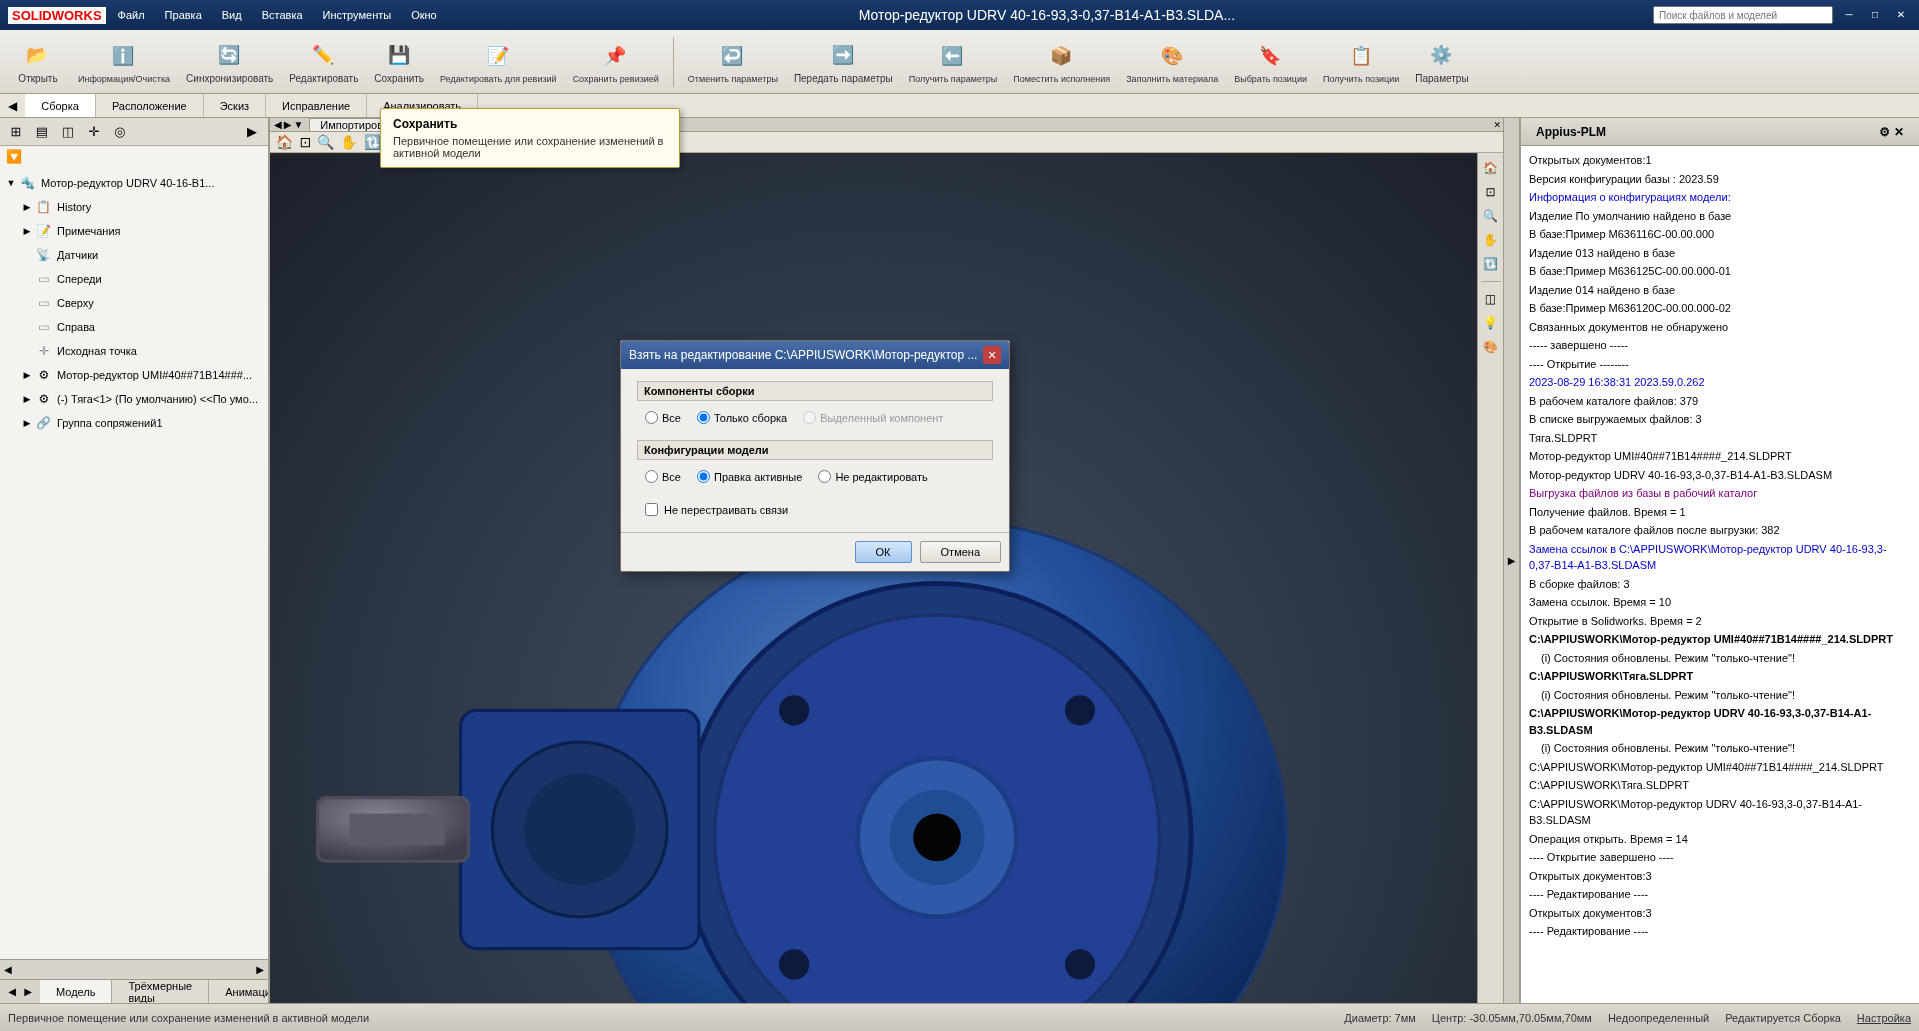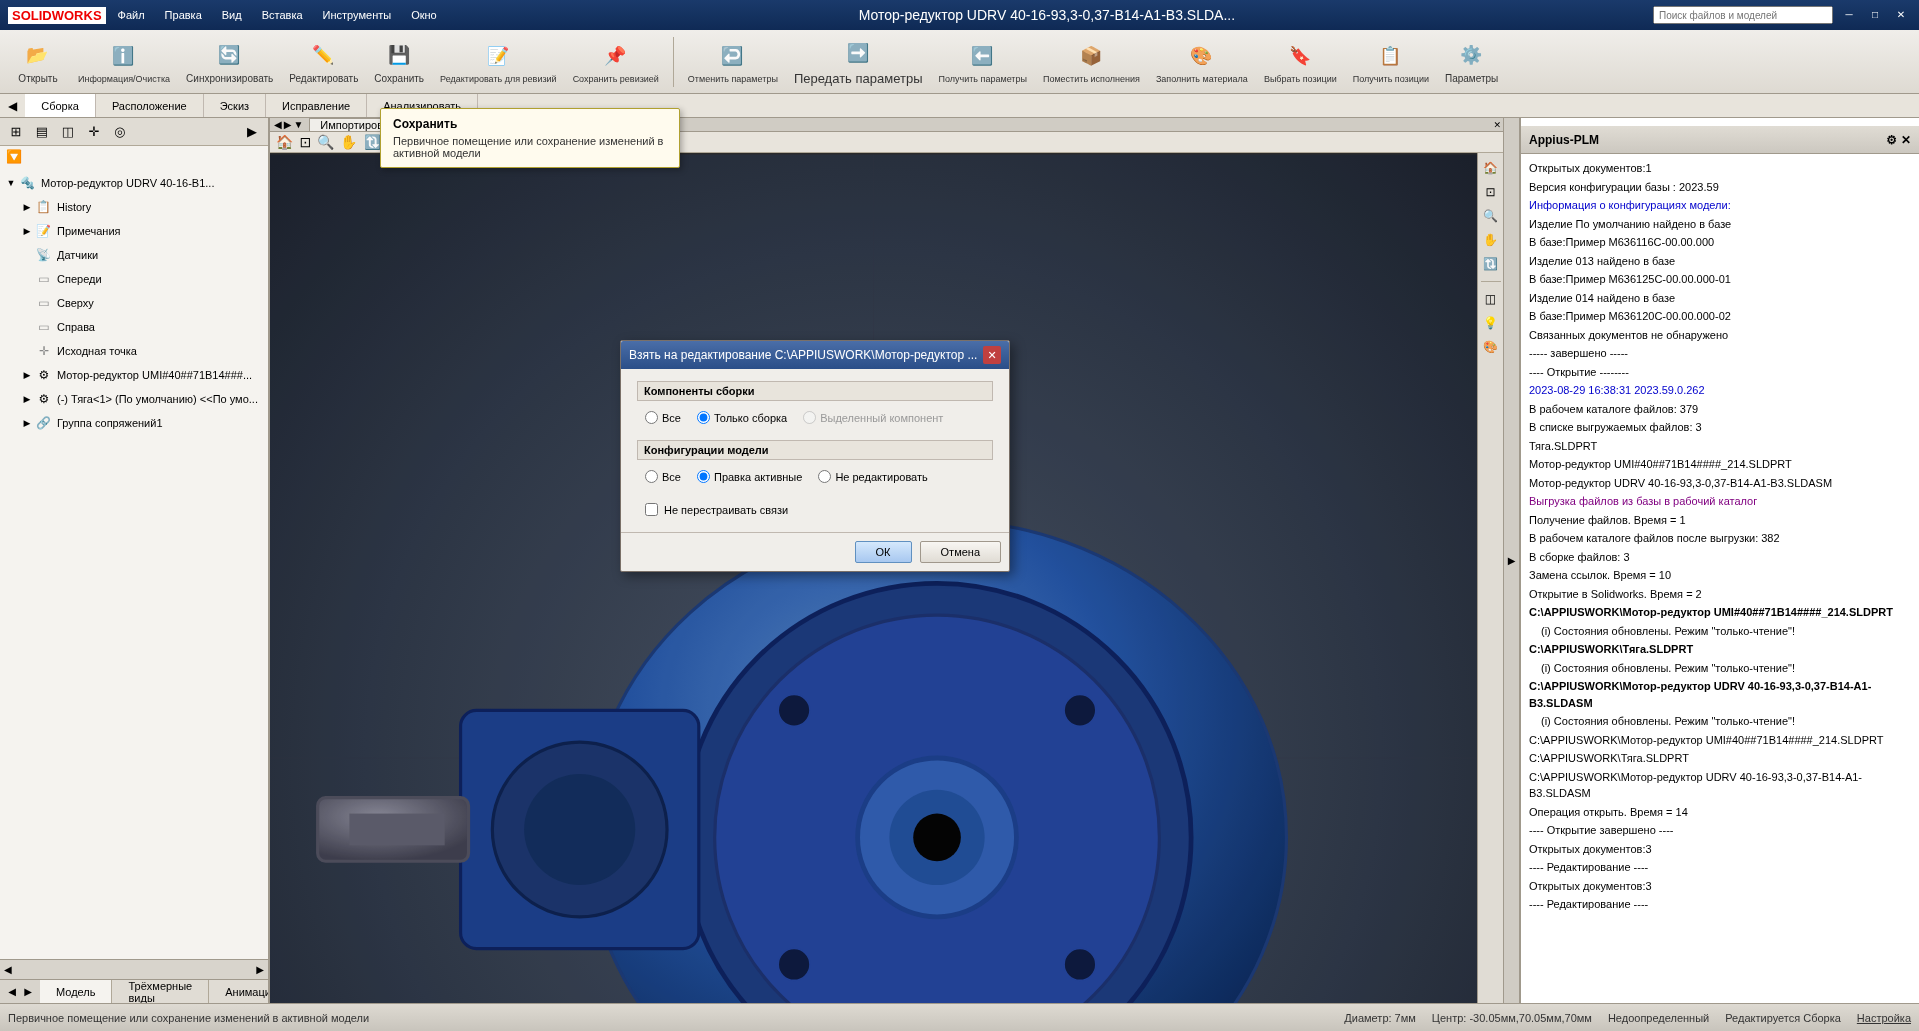--- a/index.html
+++ b/index.html
@@ -44,21 +44,21 @@
 
     
     .viewport { flex: 1; background: #2a2a2a; position: relative; overflow: hidden; }
 
     
     .right-toolbar { width: 26px; background: #e0dcd4; border-left: 1px solid #a0998c; display: flex; flex-direction: column; align-items: center; padding: 4px 0; gap: 2px; }
     .rt-btn { width: 22px; height: 22px; display: flex; align-items: center; justify-content: center; cursor: pointer; font-size: 12px; border-radius: 2px; }
 
     
     .appius-panel { width: 400px; background: #ffffff; border-left: 2px solid #a0998c; display: flex; flex-direction: column; }
-    .appius-header { height: 28px; background: linear-gradient(to bottom, #e0dcd4, #ccc8c0); border-bottom: 1px solid #a0998c; display: flex; align-items: center; justify-content: space-between; padding: 0 8px; font-size: 12px; font-weight: bold; margin-top: 8px; }
+    .appius-header { height: 28px; background: linear-gradient(to bottom, #e0dcd4, #ccc8c0); border-bottom: 1px solid #a0998c; display: flex; align-items: center; justify-content: space-between; padding: 0 15px; font-size: 12px; font-weight: bold; }
     .appius-header-icons { display: flex; gap: 4px; }
     .appius-content { flex: 1; overflow-y: auto; padding: 6px 8px; font-size: 11px; line-height: 1.5; }
     .appius-content .line { margin-bottom: 2px; }
     .appius-content .line.bold { font-weight: bold; }
     .appius-content .line.blue { color: #0000cc; cursor: pointer; }
     .appius-content .line.purple { color: #800080; }
     .appius-content .line.indent { padding-left: 12px; }
     .appius-panel-expand { width: 16px; background: #d0ccc4; border-left: 1px solid #a0998c; display: flex; flex-direction: column; align-items: center; justify-content: center; cursor: pointer; font-size: 10px; }
 
     
@@ -151,21 +151,21 @@
     <div class="toolbar-icon">📌</div>
     <span style="font-size:9px;text-align:center;">Сохранить ревизией</span>
   </div>
   <div class="toolbar-divider"></div>
   <div class="toolbar-btn">
     <div class="toolbar-icon">↩️</div>
     <span style="font-size:9px;text-align:center;">Отменить параметры</span>
   </div>
   <div class="toolbar-btn">
     <div class="toolbar-icon">➡️</div>
-    <span style="font-size:13px;text-align:left;">Передать параметры</span>
+    <span style="font-size:10px;text-align:left;">Передать параметры</span>
   </div>
   <div class="toolbar-btn">
     <div class="toolbar-icon">⬅️</div>
     <span style="font-size:9px;text-align:center;">Получить параметры</span>
   </div>
   <div class="toolbar-btn">
     <div class="toolbar-icon">📦</div>
     <span style="font-size:9px;text-align:center;">Поместить исполнения</span>
   </div>
   <div class="toolbar-btn">
@@ -449,20 +449,21 @@
         <div class="line">---- Открытие --------</div>
         <div class="line blue">2023-08-29  16:38:31   2023.59.0.262</div>
         <div class="line">В рабочем каталоге файлов: 379</div>
         <div class="line">В списке выгружаемых файлов: 3</div>
         <div class="line">Тяга.SLDPRT</div>
         <div class="line">Мотор-редуктор UMI#40##71B14####_214.SLDPRT</div>
         <div class="line">Мотор-редуктор UDRV 40-16-93,3-0,37-B14-A1-B3.SLDASM</div>
         <div class="line purple">Выгрузка файлов из базы в рабочий каталог</div>
         <div class="line">Получение файлов. Время = 1</div>
         <div class="line">В рабочем каталоге файлов после выгрузки: 382</div>
+        <div class="line blue">Замена ссылок в C:\APPIUSWORK\Мотор-редуктор UDRV 40-16-93,3-0,37-B14-A1-B3.SLDASM</div>
         <div class="line">В сборке файлов: 3</div>
         <div class="line">Замена ссылок. Время = 10</div>
         <div class="line">Открытие в Solidworks. Время = 2</div>
         <div class="line bold">C:\APPIUSWORK\Мотор-редуктор UMI#40##71B14####_214.SLDPRT</div>
         <div class="line indent">(i) Состояния обновлены. Режим "только-чтение"!</div>
         <div class="line bold">C:\APPIUSWORK\Тяга.SLDPRT</div>
         <div class="line indent">(i) Состояния обновлены. Режим "только-чтение"!</div>
         <div class="line bold">C:\APPIUSWORK\Мотор-редуктор UDRV 40-16-93,3-0,37-B14-A1-B3.SLDASM</div>
         <div class="line indent">(i) Состояния обновлены. Режим "только-чтение"!</div>
         <div class="line">C:\APPIUSWORK\Мотор-редуктор UMI#40##71B14####_214.SLDPRT</div>

